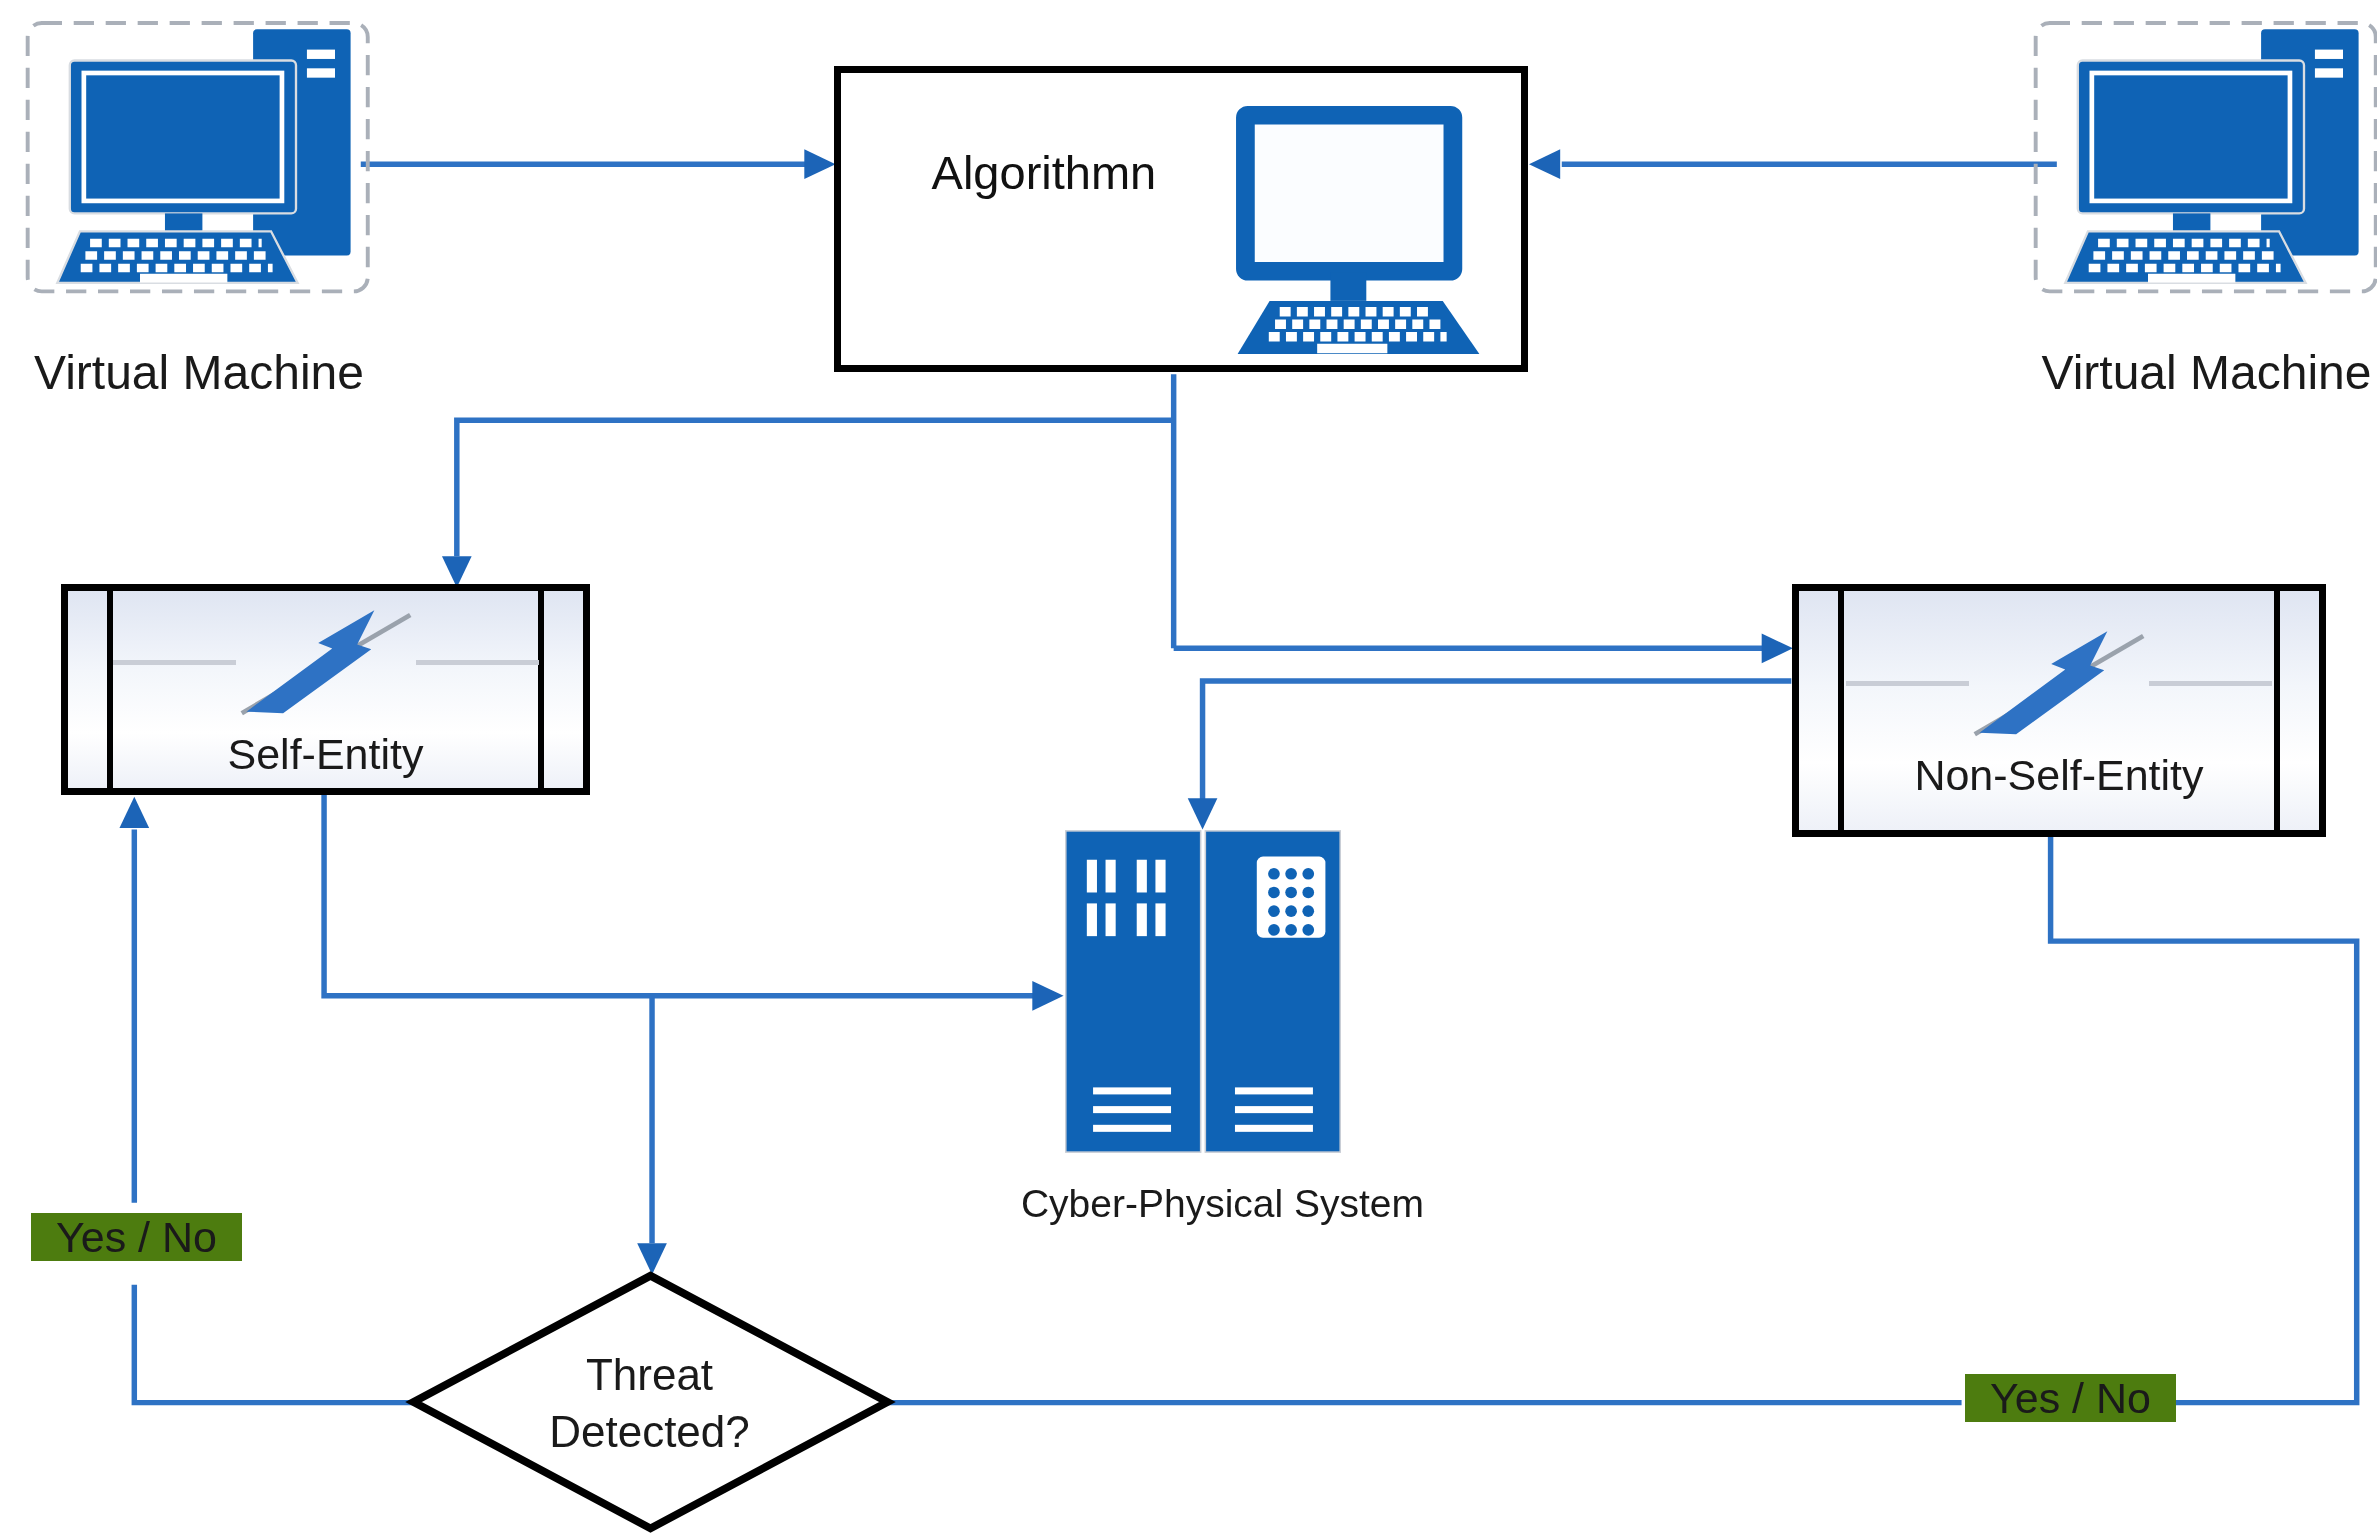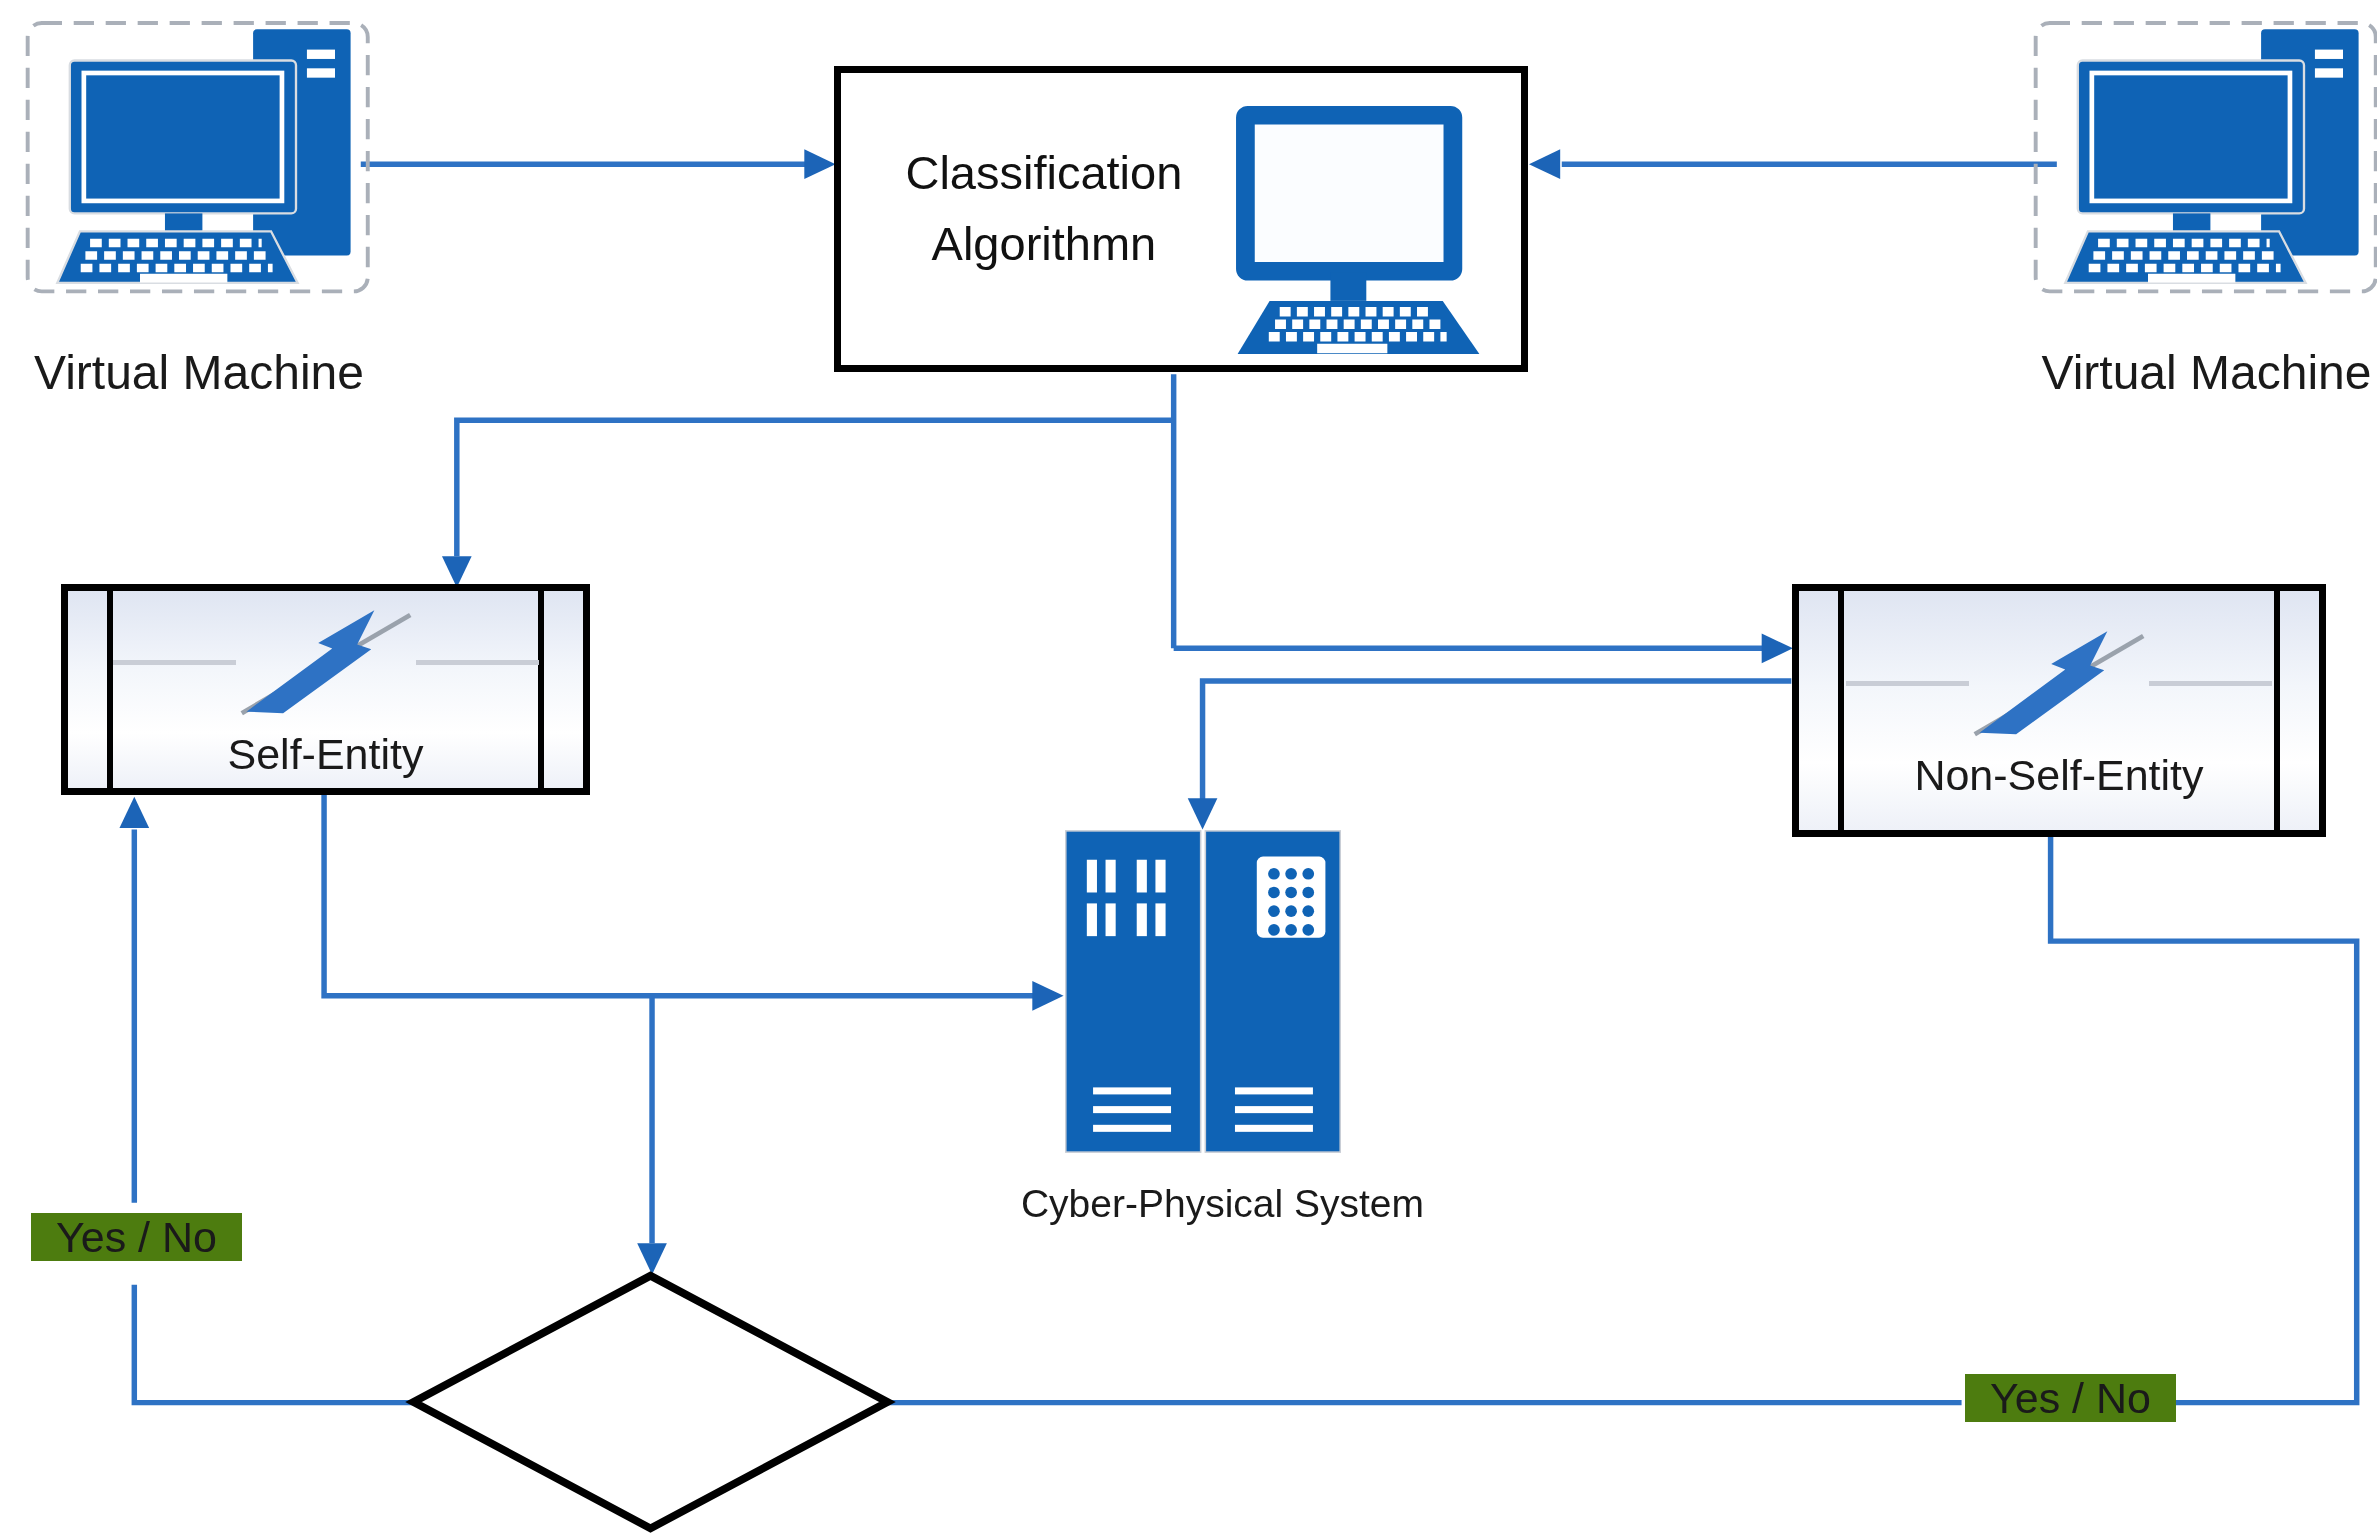--- a/index.html
+++ b/index.html
@@ -115,21 +115,20 @@
       <line x1="86" y1="296" x2="306" y2="296" stroke-dasharray="15 9"></line>
       <line x1="80" y1="312" x2="314" y2="312" stroke-dasharray="15 9"></line>
       <line x1="74" y1="328" x2="320" y2="328" stroke-dasharray="15 9"></line>
       <line x1="150" y1="341" x2="262" y2="341"></line>
     </g>
   </svg>
   <div class="label" style="left:2027px;top:345px;width:359px;font-size:48px;line-height:55px">Virtual Machine</div>
 
   <div class="rectnode" style="left:834px;top:66px;width:694px;height:306px">
     <div class="classlabel">
-      <div>Classification</div>
       <div>Algorithmn</div>
     </div>
     <svg class="abs" style="left:381px;top:20.3px" width="312" height="266" viewBox="0 0 400 340">
       <rect x="30" y="28" width="266" height="200" rx="3" fill="#fbfdff" stroke="#0f63b5" stroke-width="24"></rect>
       <rect x="139" y="230" width="46" height="36" fill="#0f63b5"></rect>
       <polygon points="61,266 283,266 330,334 20,334" fill="#0f63b5"></polygon>
       <g stroke="#ffffff" stroke-width="12">
         <line x1="74" y1="280" x2="272" y2="280" stroke-dasharray="14 8"></line>
         <line x1="68" y1="296" x2="280" y2="296" stroke-dasharray="14 8"></line>
         <line x1="60" y1="312" x2="288" y2="312" stroke-dasharray="14 8"></line>
@@ -205,18 +204,22 @@
       <rect x="218" y="330" width="100" height="9"></rect>
         <rect x="218" y="354" width="100" height="9"></rect>
         <rect x="218" y="378" width="100" height="9"></rect>
     </g>
   </svg>
   <div class="label" style="left:965px;top:1178px;width:515px;font-size:39px;line-height:52px">Cyber-Physical System</div>
 
   <svg class="abs" style="left:391px;top:1257px" width="519" height="276" viewBox="0 0 664 354">
     <polygon points="332,24 636,186 332,348 28,186" fill="#ffffff" stroke="#000000" stroke-width="10"></polygon>
   </svg>
+  <div class="diamondtext">
+    <div>Threat</div>
+    <div>Detected?</div>
+  </div>
 
   <div class="label edgelabel" style="left:31px;top:1213px;width:211px">Yes / No</div>
   <div class="label edgelabel" style="left:1965px;top:1374px;width:211px">Yes / No</div>
 
 </div>
 
 
 </body></html>

